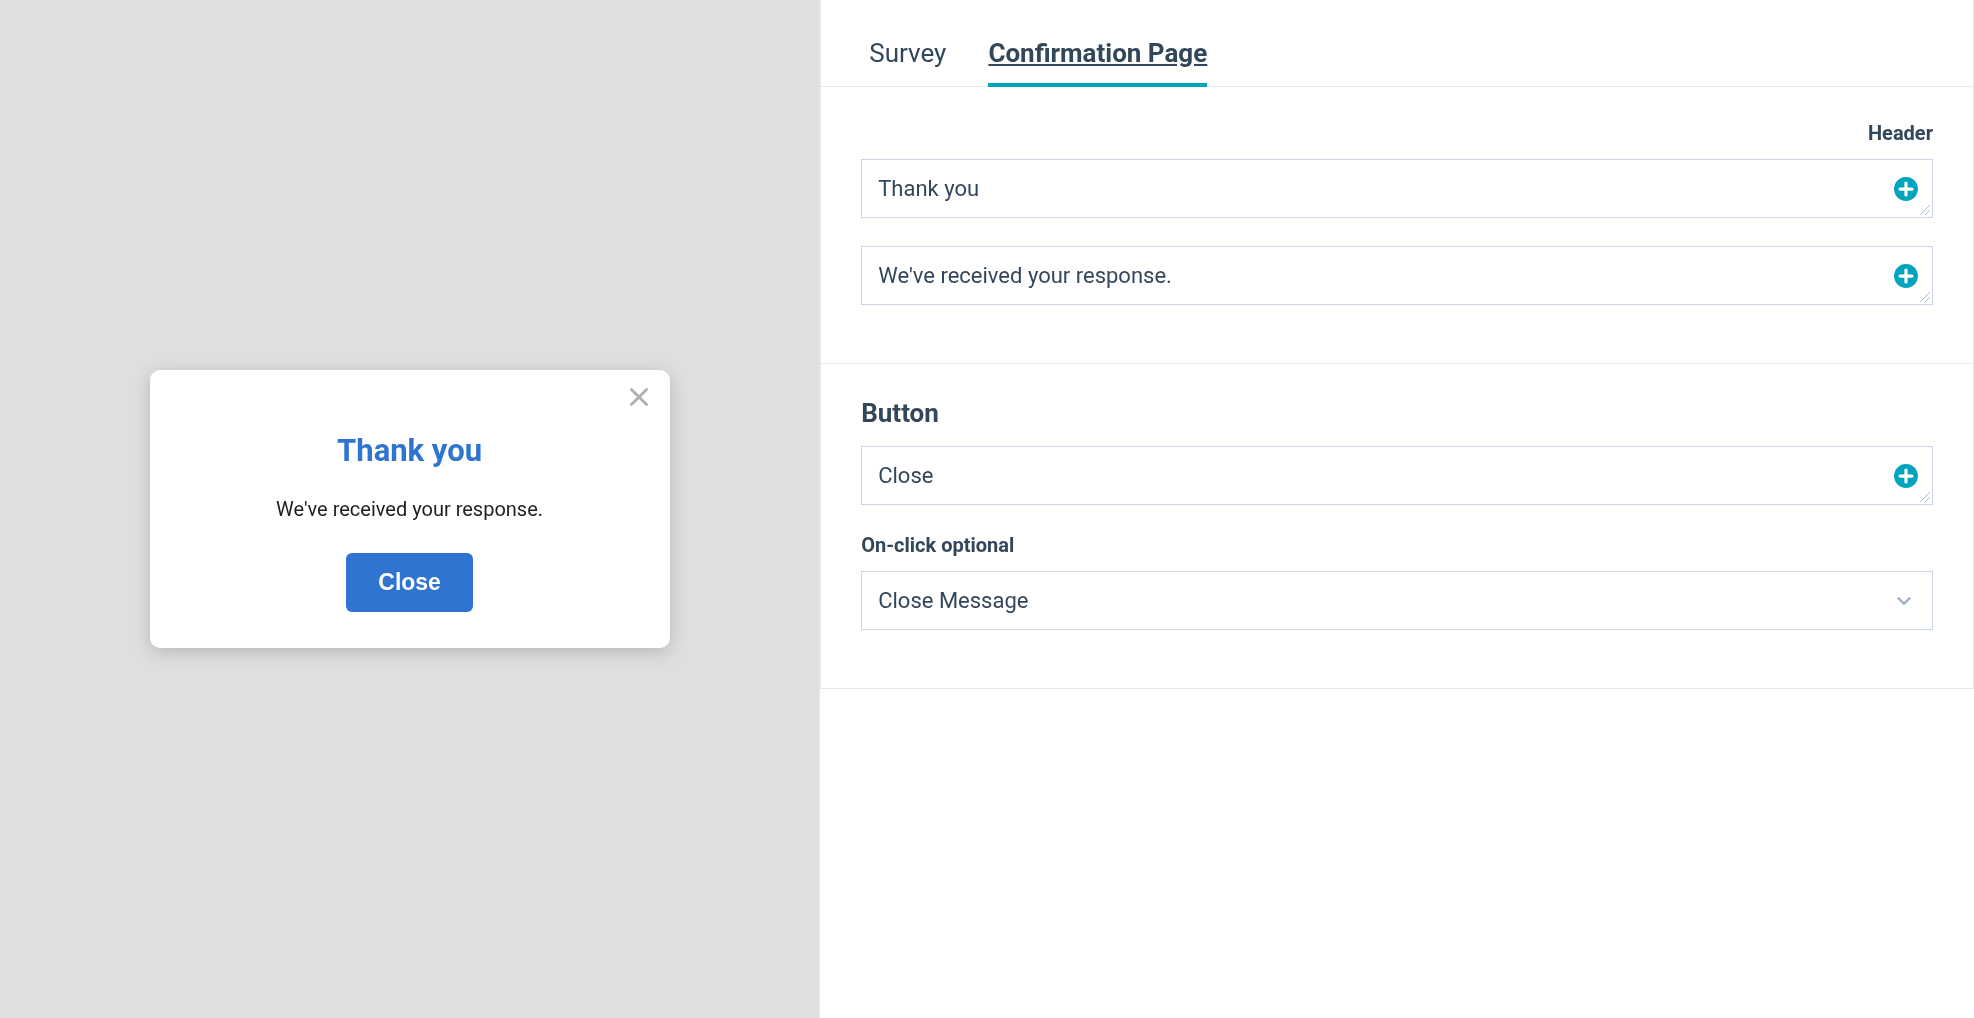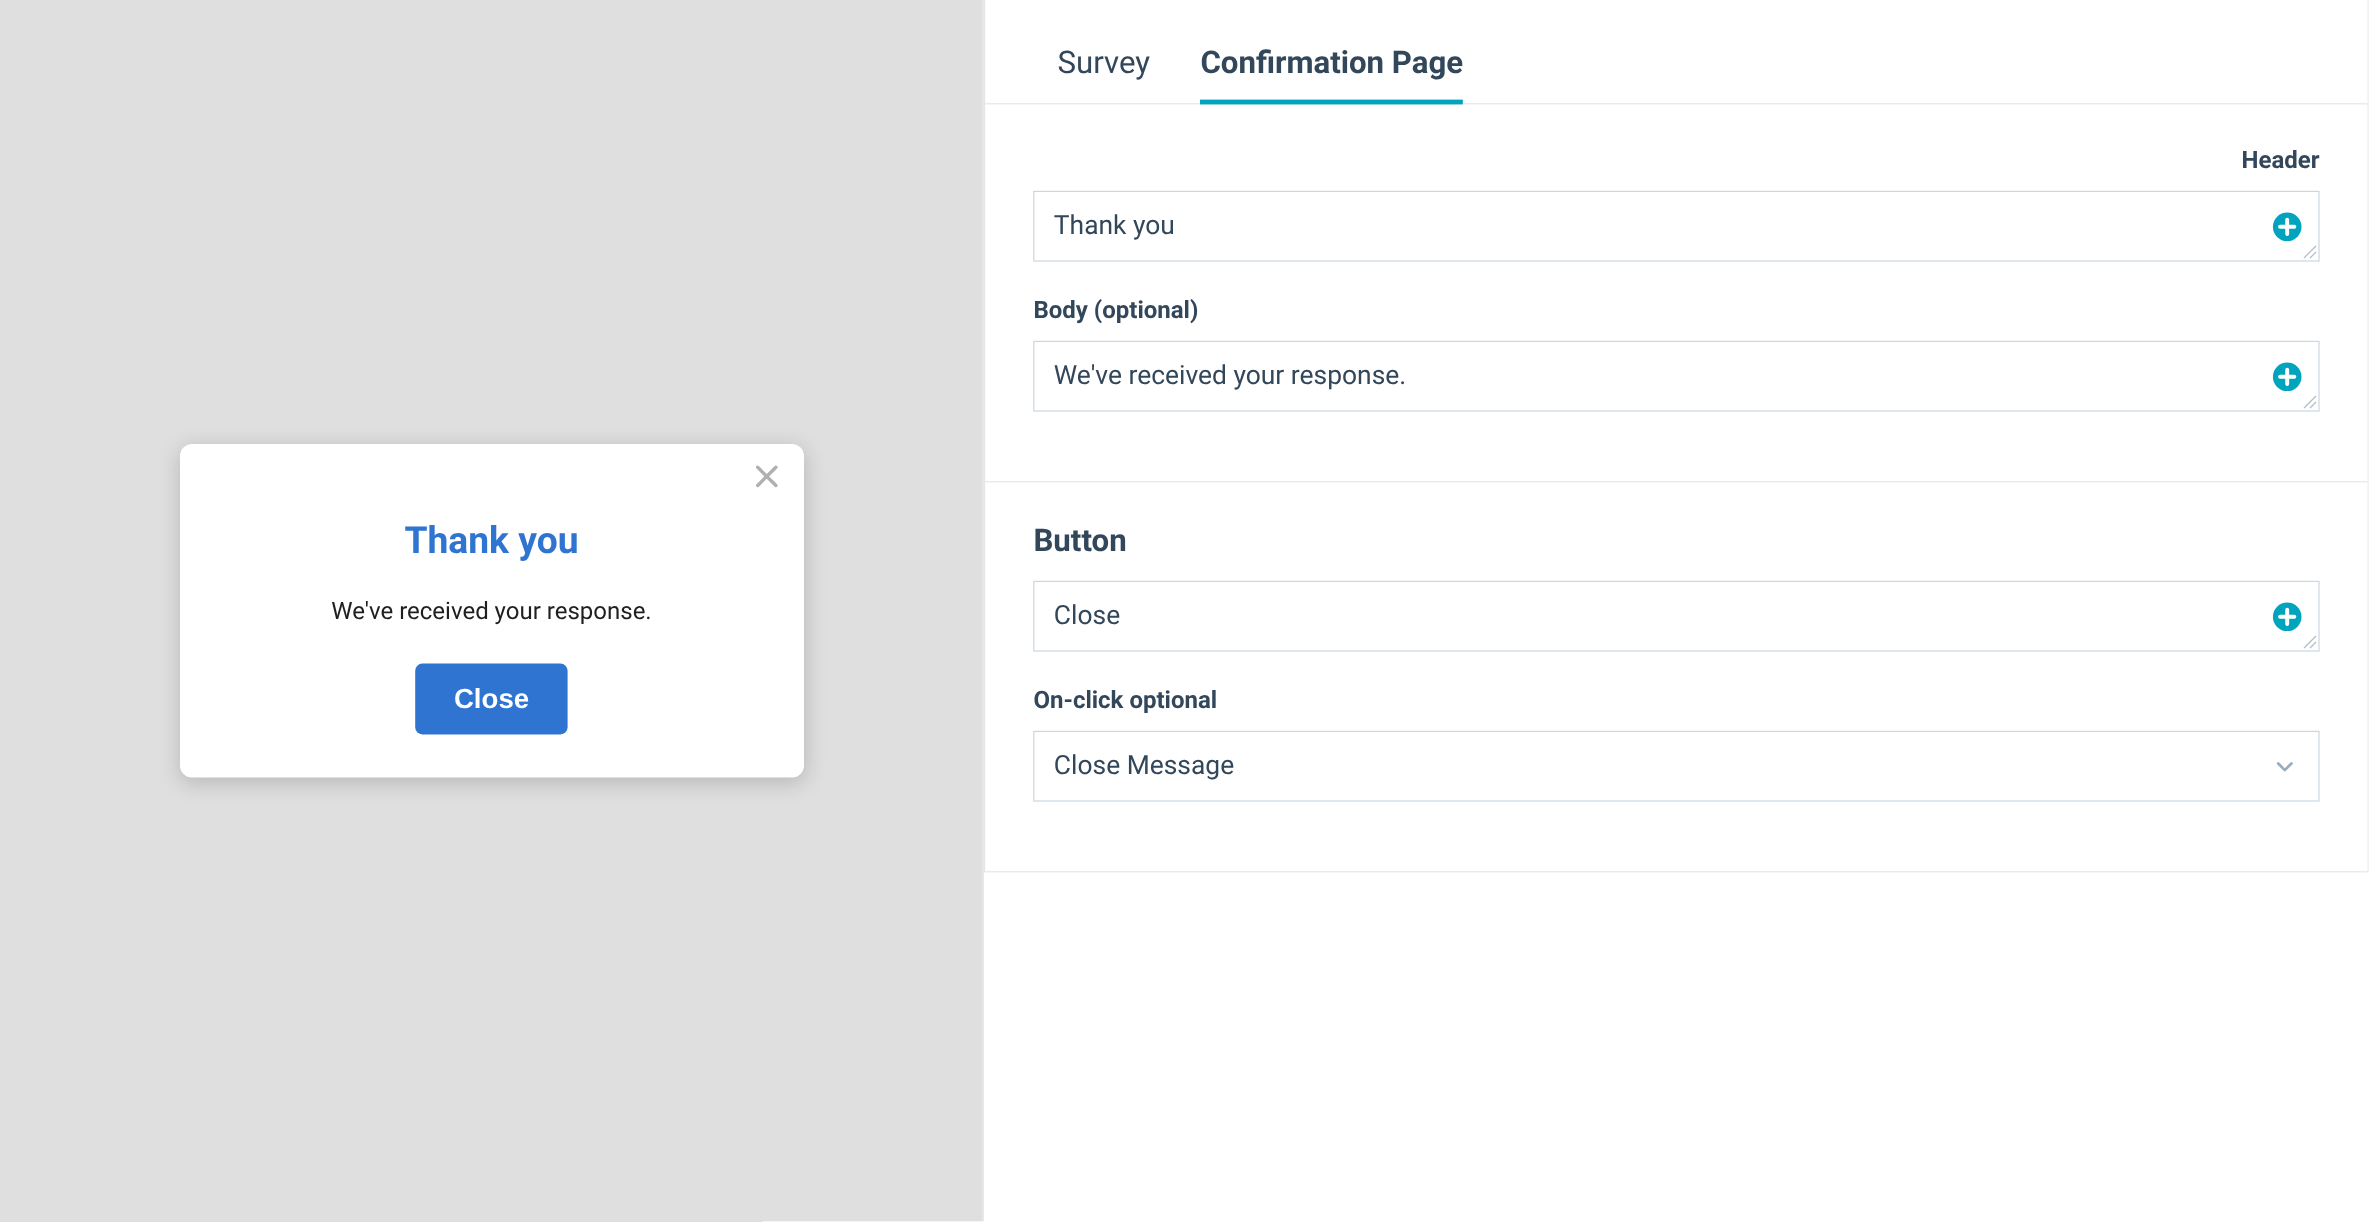--- a/index.html
+++ b/index.html
@@ -73,32 +73,33 @@
     padding: 0;
   }
   .editor-inner {
     border: 1px solid #e6e6e6;
     border-top: none;
     margin: 0 0 0 0;
   }
   .tabs {
     display: flex;
     gap: 42px;
-    padding: 38px 40px 0 60px;
+    padding: 38px 40px 0 48px;
     border-bottom: 1px solid #e6e6e6;
   }
   .tab {
     font-size: 26px;
     color: #33475b;
     padding-bottom: 18px;
     cursor: pointer;
     position: relative;
   }
   .tab.active {
     font-weight: 700;
+    text-decoration: underline;
   }
   .tab.active::after {
     content: "";
     position: absolute;
     left: 0; right: 0; bottom: -1px;
     height: 4px;
     background: #00a4bd;
   }
 
   .section {
@@ -221,21 +222,20 @@
             </svg>
           </span>
           <span class="resize-grip">
             <svg width="14" height="14" viewBox="0 0 14 14">
               <line x1="3" y1="13" x2="13" y2="3" stroke="#b0bcc9" stroke-width="1"></line>
               <line x1="8" y1="13" x2="13" y2="8" stroke="#b0bcc9" stroke-width="1"></line>
             </svg>
           </span>
         </div>
 
-        <div class="field-label">Body (optional)</div>
         <div class="field-wrap">
           <input class="field-input" type="text" value="We've received your response." style="">
           <span class="plus-badge">
             <svg viewBox="0 0 24 24" width="26" height="26">
               <circle cx="12" cy="12" r="11" fill="currentColor"></circle>
               <line x1="12" y1="6.5" x2="12" y2="17.5" stroke="#fff" stroke-width="3" stroke-linecap="round"></line>
               <line x1="6.5" y1="12" x2="17.5" y2="12" stroke="#fff" stroke-width="3" stroke-linecap="round"></line>
             </svg>
           </span>
           <span class="resize-grip">

